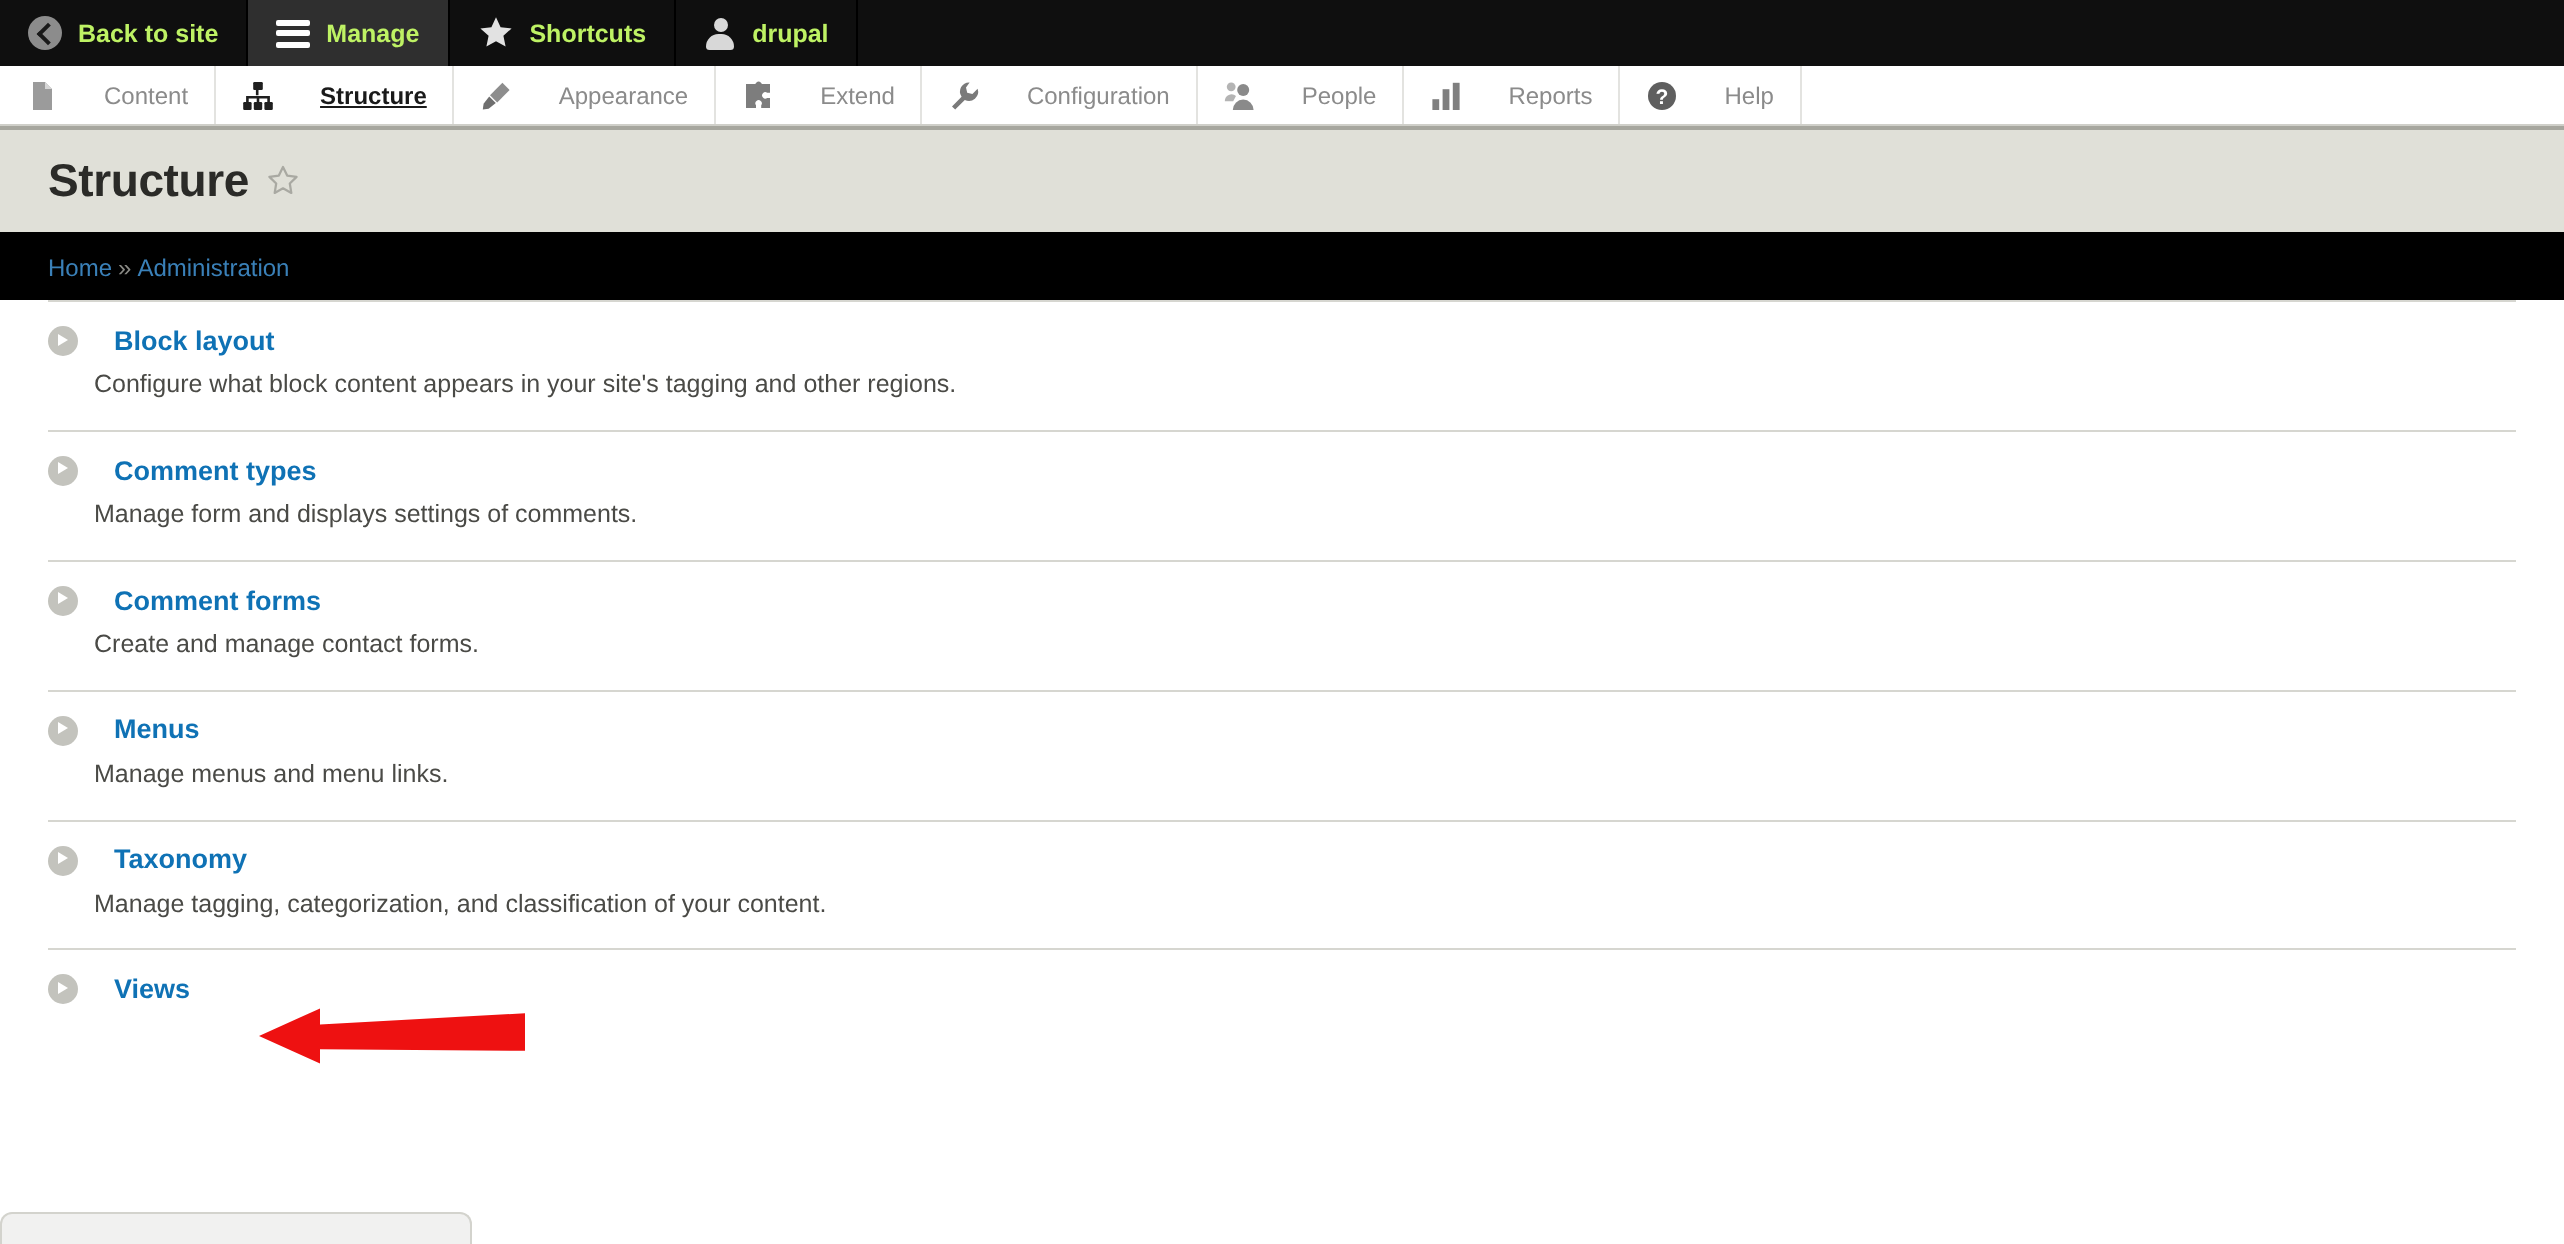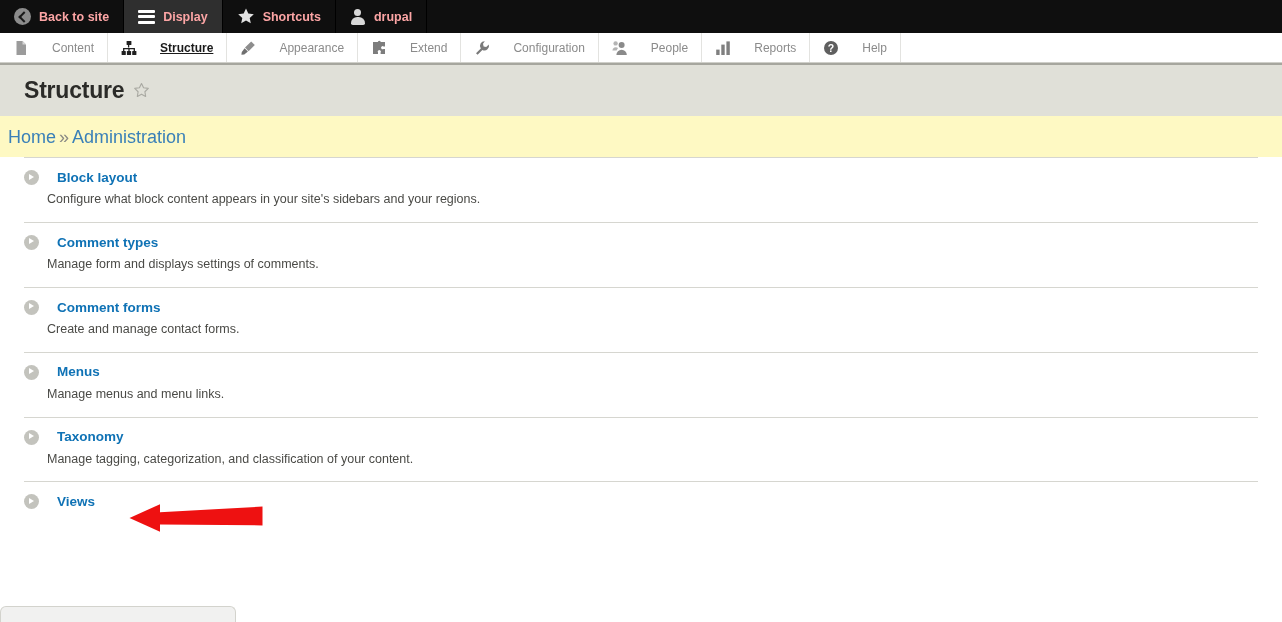--- a/index.html
+++ b/index.html
@@ -20,21 +20,21 @@
     display: flex;
     align-items: stretch;
     position: relative;
     z-index: 20;
   }
   .admin-tab {
     display: flex;
     align-items: center;
     gap: 8px;
     padding: 0 14px;
-    color: #fca5a5;
+    color: #bef264;
     font-size: 12.5px;
     font-weight: bold;
     cursor: pointer;
     white-space: nowrap;
     border-right: 1px solid #000;
   }
   .admin-tab.active { background: #2f2f2f; }
   .admin-tab .ico { display: flex; align-items: center; justify-content: center; flex: none; }
 
   .ico-back {
@@ -97,24 +97,24 @@
     font-size: 23px;
     font-weight: bold;
     color: #2b2b28;
     letter-spacing: -0.2px;
     line-height: 1;
   }
   .bookmark-star { margin-left: 9px; width: 17px; height: 17px; display: inline-block; vertical-align: middle; cursor: pointer; }
 
   
   .breadcrumb {
-    padding: 11px 24px 9px 8px;
-    font-size: 18px;
+    padding: 11px 24px 9px 24px;
+    font-size: 12px;
     color: #5c5c57;
-    background: #fef9c3;
+    background: #000000;
   }
   .breadcrumb a { color: #3a80b8; text-decoration: none; cursor: pointer; }
   .crumb-sep { color: #8a8a85; margin: 0 3px; }
 
   
   .admin-list { padding: 0 24px; background: #fff; }
   .admin-row {
     border-top: 1px solid #d6d6d0;
     padding: 12px 0 14px 0;
   }
@@ -194,21 +194,21 @@
     </div>
 
     <div class="admin-tab active">
       <span class="ico">
         <span class="ico-burger">
             <i></i>
             <i></i>
             <i></i>
           </span>
       </span>
-      <span>Display</span>
+      <span>Manage</span>
     </div>
 
     <div class="admin-tab">
       <span class="ico">
         <svg class="ico-star-t" viewBox="0 0 18 17">
             <path d="M9 0.6 L11.3 5.6 L16.8 6.2 L12.7 9.9 L13.8 15.3 L9 12.6 L4.2 15.3 L5.3 9.9 L1.2 6.2 L6.7 5.6 Z" fill="#e2e2e2"></path>
           </svg>
       </span>
       <span>Shortcuts</span>
     </div>
@@ -306,21 +306,21 @@
     <a>Home</a><span class="crumb-sep">»</span><a>Administration</a>
   </div>
 
   <div class="admin-list">
 
     <div class="admin-row">
       <div class="row-title">
         <span class="bullet"></span>
         <span class="lnk">Block layout</span>
       </div>
-      <div class="row-desc">Configure what block content appears in your site's sidebars and your regions.</div>
+      <div class="row-desc">Configure what block content appears in your site's tagging and other regions.</div>
     </div>
 
     <div class="admin-row">
       <div class="row-title">
         <span class="bullet"></span>
         <span class="lnk">Comment types</span>
       </div>
       <div class="row-desc">Manage form and displays settings of comments.</div>
     </div>
 

